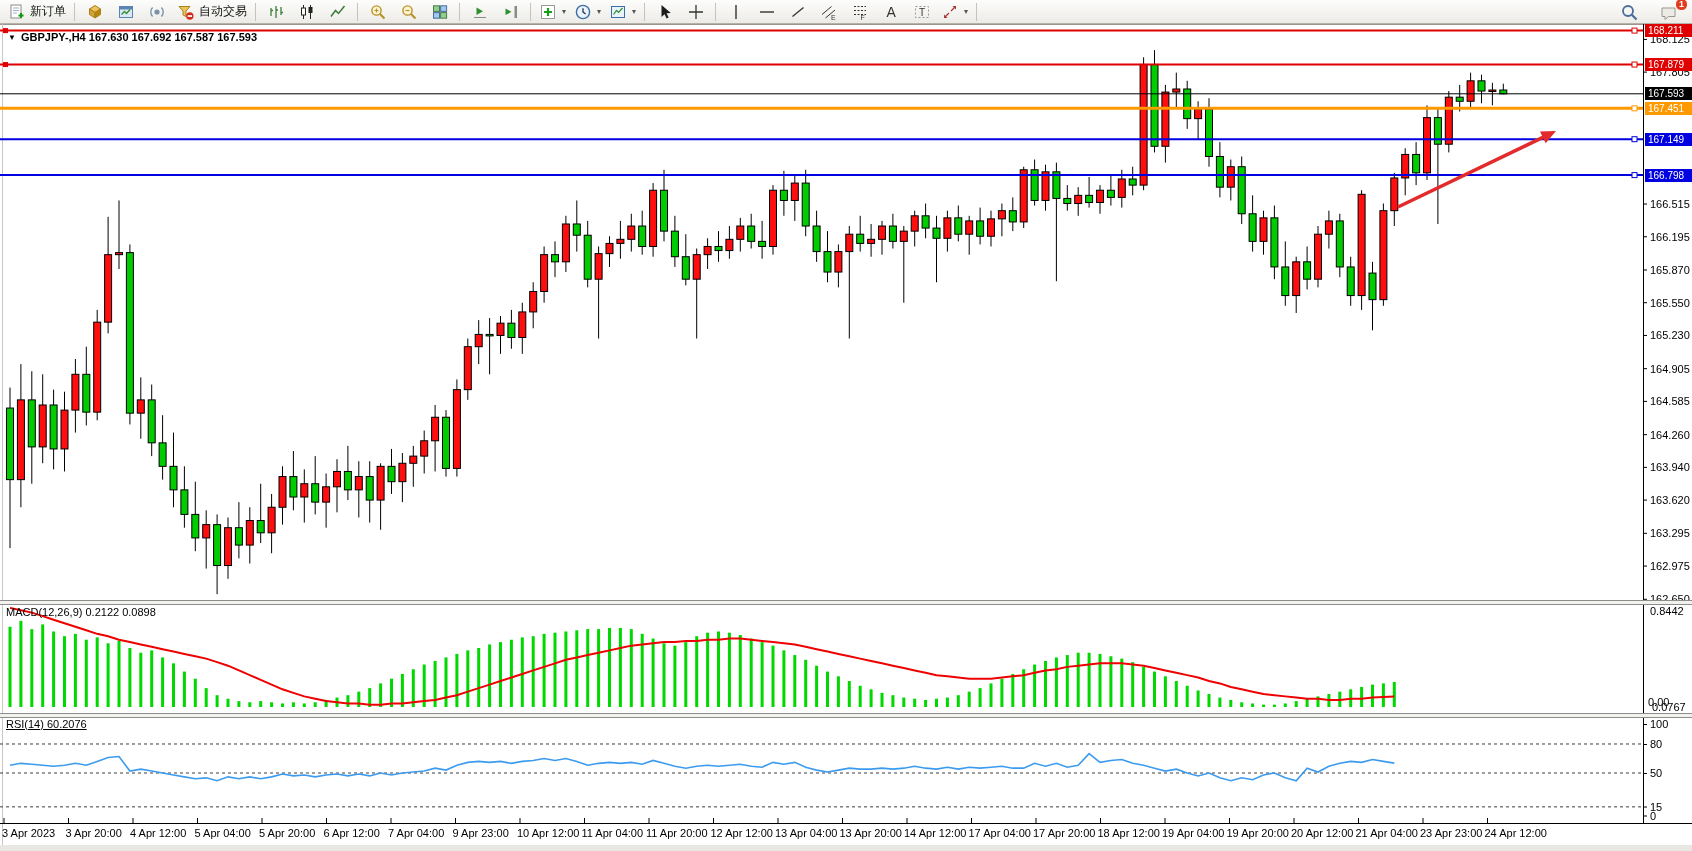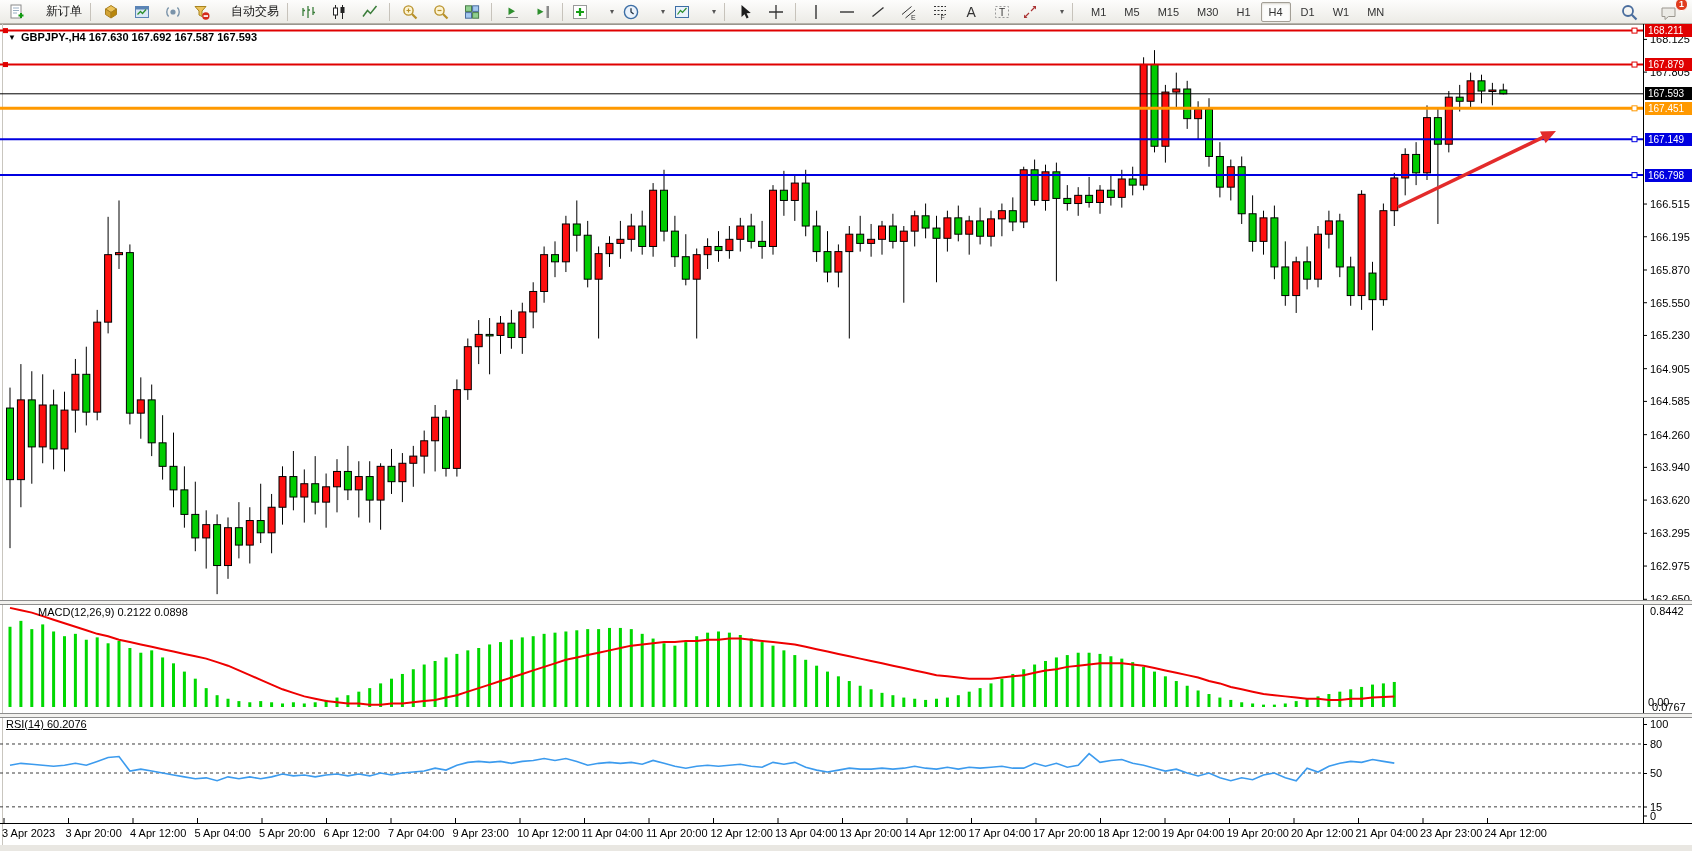--- a/index.html
+++ b/index.html
@@ -4,21 +4,21 @@
 <style>
   html,body{margin:0;padding:0;}
   body{width:1692px;height:851px;overflow:hidden;font-family:"Liberation Sans",sans-serif;background:#fff;position:relative;}
   #plot{position:absolute;top:0;left:0;z-index:1;}
   #overlays{position:absolute;top:0;left:0;width:1692px;height:851px;z-index:2;pointer-events:none;}
   .ovl{position:absolute;font-size:11px;color:#000;white-space:nowrap;}
   #chart-title{font-weight:bold;}
   #chart-title .sym-arrow{font-size:8px;margin-right:5px;position:relative;top:-1px;}
   .badge{position:absolute;left:1645px;width:46px;height:13px;font-size:10px;line-height:13px;color:#fff;padding-left:3px;white-space:nowrap;}
   #toolbar{position:absolute;top:0;left:0;width:1692px;height:24px;background:linear-gradient(#fdfdfc,#ecebe6);border-bottom:1px solid #b5b1a9;display:flex;align-items:center;padding-left:4px;box-sizing:border-box;z-index:3;}
-  .tb-btn{height:21px;min-width:23px;display:flex;align-items:center;justify-content:center;padding:0 3px;gap:20px;border:1px solid transparent;border-radius:2px;}
+  .tb-btn{height:21px;min-width:23px;display:flex;align-items:center;justify-content:center;padding:0 3px;gap:4px;border:1px solid transparent;border-radius:2px;}
   .tb-label{font-size:12px;color:#141414;}
   .tb-sep{width:1px;height:18px;background:#c7c3bb;margin:0 4px;flex:none;}
   .tb-caret{font-size:8px;color:#555;margin-left:1px;}
   .tf-btn{font-size:11px;color:#333;padding:3px 7px;border:1px solid transparent;border-radius:2px;line-height:12px;}
   .tf-btn.active{background:#fcfcfb;border-color:#a39f96;box-shadow:inset 0 1px 2px #d8d5cd;}
   #tb-right{position:absolute;right:8px;top:1px;display:flex;align-items:center;gap:8px;}
   .chat-badge{position:absolute;top:-4px;right:-5px;background:#e03c1e;color:#fff;font-size:9px;line-height:11px;min-width:11px;height:11px;border-radius:6px;text-align:center;font-weight:bold;border:1px solid #fff;}
   .notif-wrap{position:relative;}
   .sep-bar{position:absolute;left:0;width:1692px;height:5px;background:#f2f1ee;border-top:1px solid #8d8d8d;border-bottom:1px solid #8d8d8d;box-sizing:border-box;z-index:1;}
   #bottom-strip{position:absolute;left:0;top:845px;width:1692px;height:6px;background:#e9e7e2;z-index:1;}
@@ -559,21 +559,21 @@
       <text x="1484.5" y="837" font-size="11" fill="#000">24 Apr 12:00</text>
     </g>
     <g>
       <line x1="1398" y1="207" x2="1546.9883325825817" y2="135.3347260995177" stroke="#e32b2b" stroke-width="3.6"></line>
       <polygon points="1556,131 1545.6625216409775,143.21214727952224 1540.0064260306465,131.45342219488646" fill="#e32b2b"></polygon>
     </g>
   </svg>
 
 <div id="overlays">
   <div id="chart-title" class="ovl" style="left:8px;top:31px;"><span class="sym-arrow">▼</span><span>GBPJPY-,H4  167.630 167.692 167.587 167.593</span></div>
-  <div class="ovl" style="left:6px;top:606px;margin-left:32px;">MACD(12,26,9) 0.2122 0.0898</div>
+  <div class="ovl" style="left:6px;top:606px;">MACD(12,26,9) 0.2122 0.0898</div>
   <div class="ovl" style="left:6px;top:718px;text-decoration:underline;">RSI(14) 60.2076</div>
   <div id="badges">
       <div class="badge" style="top: 24.1018px; background: rgb(224, 0, 0);">168.211</div>
       <div class="badge" style="top: 58.053px; background: rgb(224, 0, 0);">167.879</div>
       <div class="badge" style="top: 87.3001px; background: rgb(0, 0, 0);">167.593</div>
       <div class="badge" style="top: 101.821px; background: rgb(255, 153, 0);">167.451</div>
       <div class="badge" style="top: 132.705px; background: rgb(0, 0, 224);">167.149</div>
       <div class="badge" style="top: 168.599px; background: rgb(0, 0, 224);">166.798</div>
     </div>
 </div>
@@ -805,31 +805,20 @@
     <div class="tb-btn">
       <span style="display: flex;">
         <svg width="18" height="18" viewBox="0 0 18 18">
           <path d="M4.5 13.5l3.5-3.5M13.5 4.5L10 8" stroke="#a33" stroke-width="1.2"></path>
           <path d="M11.5 3h3.5v3.5zM6.5 15H3v-3.5z" fill="#a33"></path>
         </svg>
       </span>
       <span class="tb-caret">▾</span>
     </div>
     <div class="tb-sep"></div>
-    <div style="display: flex; align-items: center; margin-left: 6px; gap: 2px;">
-      <div class="tf-btn">M1</div>
-      <div class="tf-btn">M5</div>
-      <div class="tf-btn">M15</div>
-      <div class="tf-btn">M30</div>
-      <div class="tf-btn">H1</div>
-      <div class="tf-btn active">H4</div>
-      <div class="tf-btn">D1</div>
-      <div class="tf-btn">W1</div>
-      <div class="tf-btn">MN</div>
-    </div>
     <div id="tb-right">
       <div class="tb-btn">
         <svg width="19" height="19" viewBox="0 0 19 19">
           <circle cx="8" cy="8" r="5" fill="none" stroke="#4a6d9d" stroke-width="1.8"></circle>
           <line x1="11.8" y1="11.8" x2="16.5" y2="16.5" stroke="#4a6d9d" stroke-width="2.2"></line>
         </svg>
       </div>
       <div class="tb-btn notif-wrap">
         <svg width="19" height="18" viewBox="0 0 19 18">
           <path d="M3 4h13v8.5H9.5L6 15.5v-3H3z" fill="#ecebe6" stroke="#9a968e"></path>

